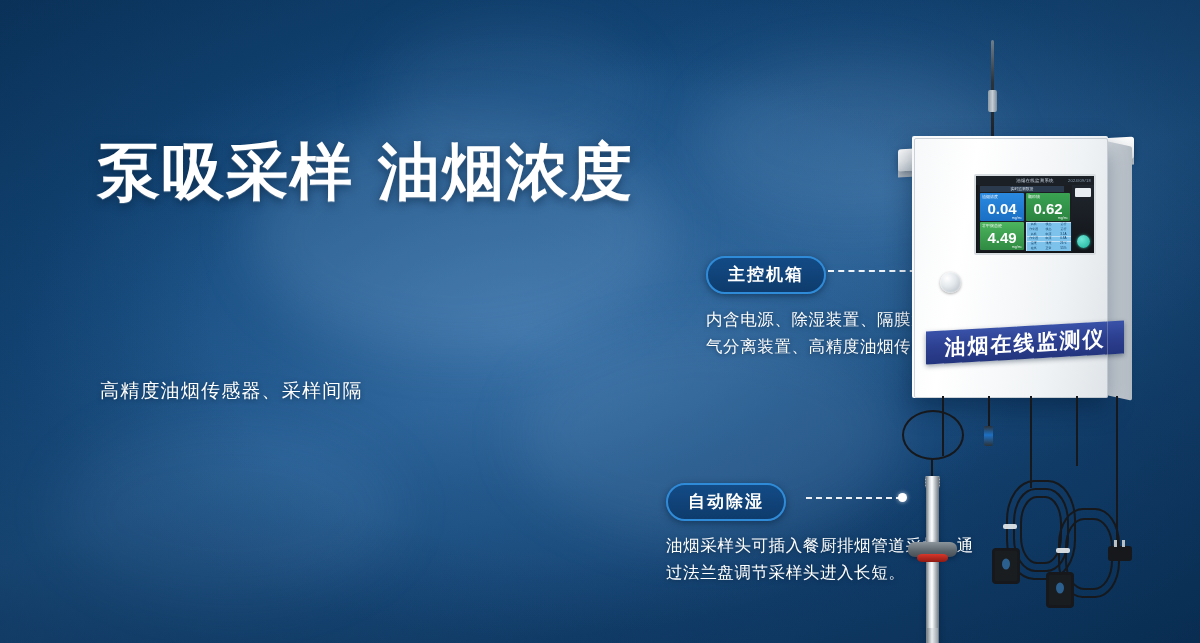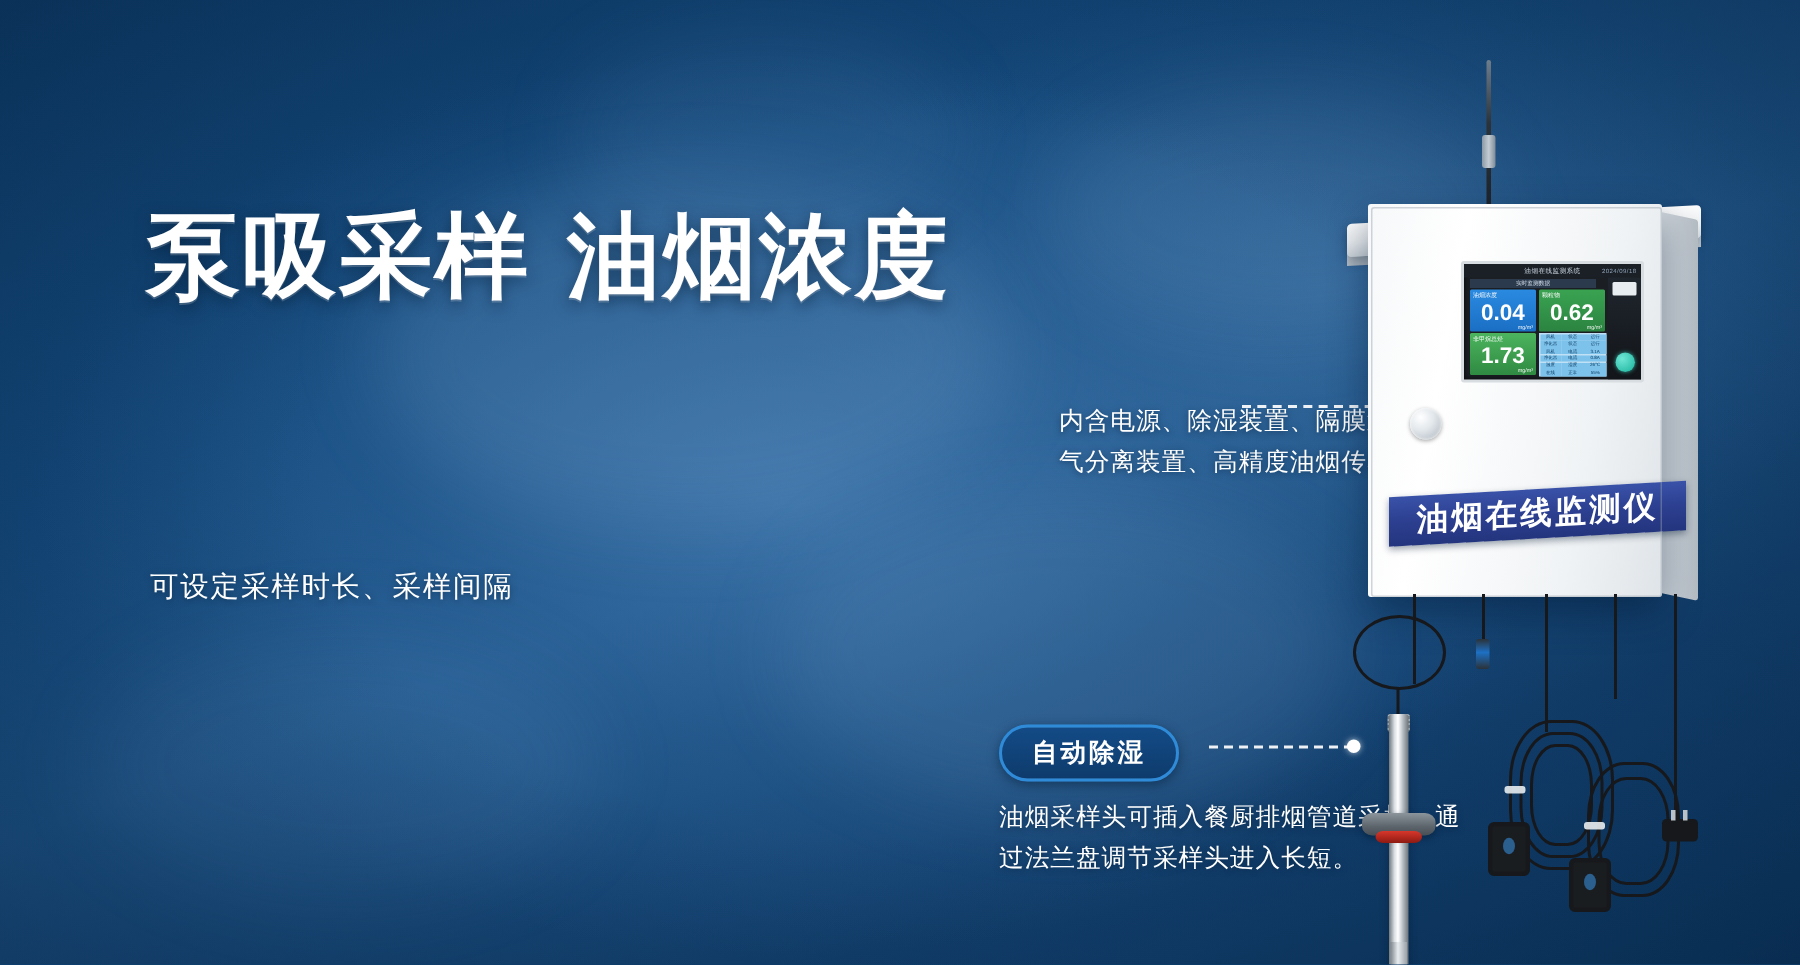--- a/index.html
+++ b/index.html
@@ -171,24 +171,25 @@
   <div class="cloud c4"></div>
   <div class="cloud c5"></div>
   <div class="vig"></div>
 
   <div class="headline">
     <span>泵吸采样</span><span class="gap"></span><span>油烟浓度</span>
   </div>
 
 
   <div class="bullets">
-    <div>可设定采样时长、采样间隔</div>
+    <div>高精度油烟传感器、采样间隔</div>
   </div>
 
   <div class="callout" id="callout-main">
+    <span class="pill">主控机箱</span>
     <div class="desc">内含电源、除湿装置、隔膜泵、专业气路、油气分离装置、高精度油烟传感器、中控主机</div>
   </div>
   <div class="leader" style="left:828px;top:270px;width:98px;"></div>
   <div class="leaddot" style="left:922px;top:266px;"></div>
 
   <div class="callout" id="callout-probe">
     <span class="pill">自动除湿</span>
     <div class="desc">油烟采样头可插入餐厨排烟管道采样，通过法兰盘调节采样头进入长短。</div>
   </div>
   <div class="leader" style="left:806px;top:497px;width:96px;"></div>
@@ -221,21 +222,21 @@
           <span class="tval">0.04</span>
           <span class="tunit">mg/m³</span>
         </div>
         <div class="tile" id="tile-b">
           <span class="tlab">颗粒物</span>
           <span class="tval">0.62</span>
           <span class="tunit">mg/m³</span>
         </div>
         <div class="tile" id="tile-c">
           <span class="tlab">非甲烷总烃</span>
-          <span class="tval">1.73</span>
+          <span class="tval">4.49</span>
           <span class="tunit">mg/m³</span>
         </div>
 
         <div class="datagrid" id="screen-datagrid">
             <div class="dg-cell">风机</div>
             <div class="dg-cell">状态</div>
             <div class="dg-cell">运行</div>
             <div class="dg-cell">净化器</div>
             <div class="dg-cell">状态</div>
             <div class="dg-cell">运行</div>

